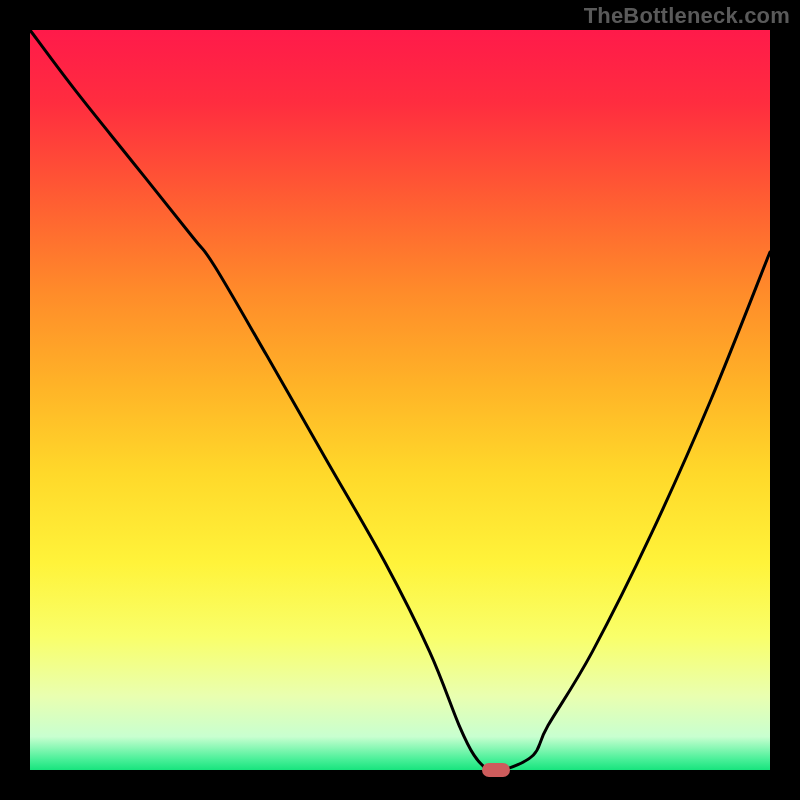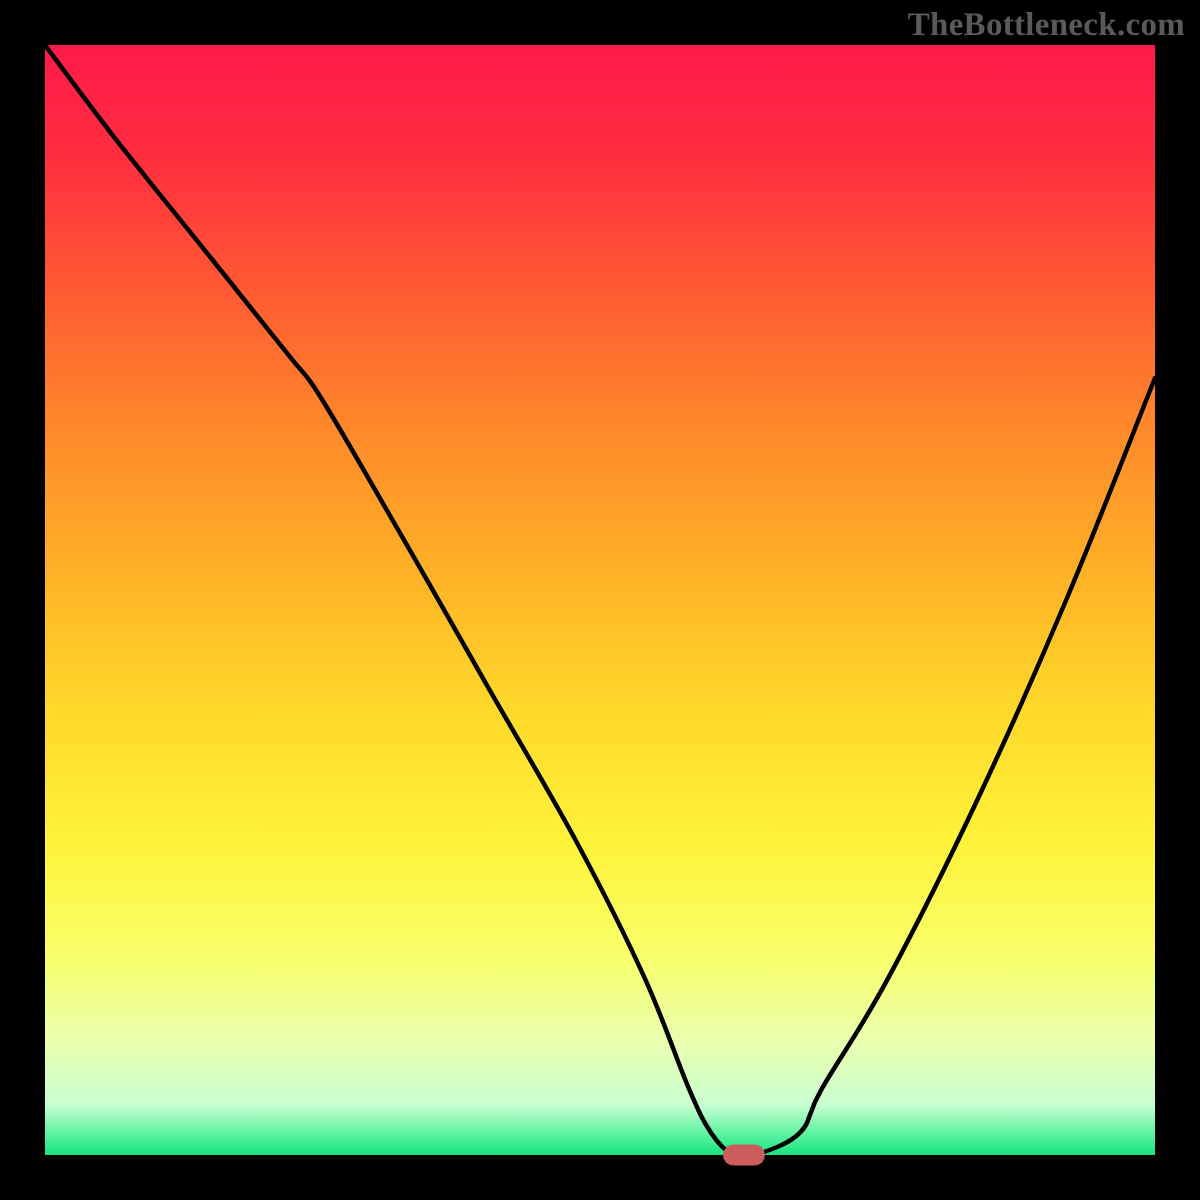--- a/index.html
+++ b/index.html
@@ -13,21 +13,21 @@
   .stage {
     position: relative;
     width: 800px;
     height: 800px;
     background: #000;
   }
   .watermark {
     position: absolute;
     top: 3px;
     right: 10px;
-    font-family: Liberation Serif, serif;
+    font-family: Liberation Sans, sans-serif;
     font-size: 22px;
     letter-spacing: 0.2px;
     color: #5a5a5a;
     font-weight: 600;
     user-select: none;
   }
   svg.plot {
     position: absolute;
     left: 0;
     top: 0;

